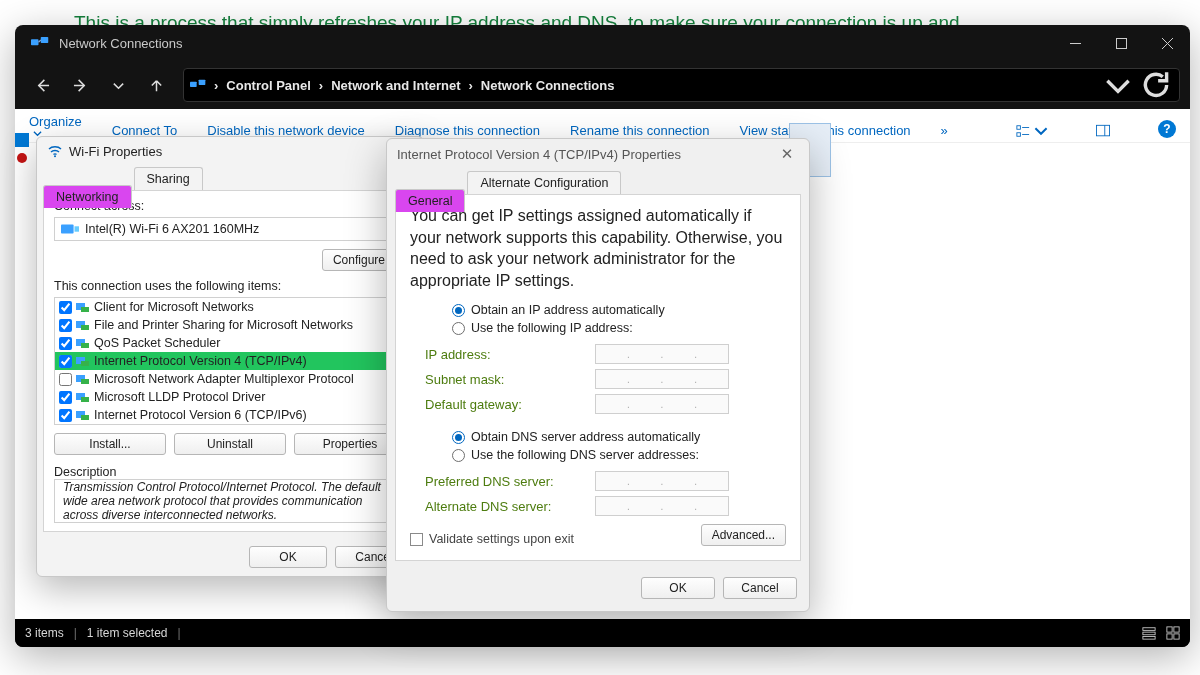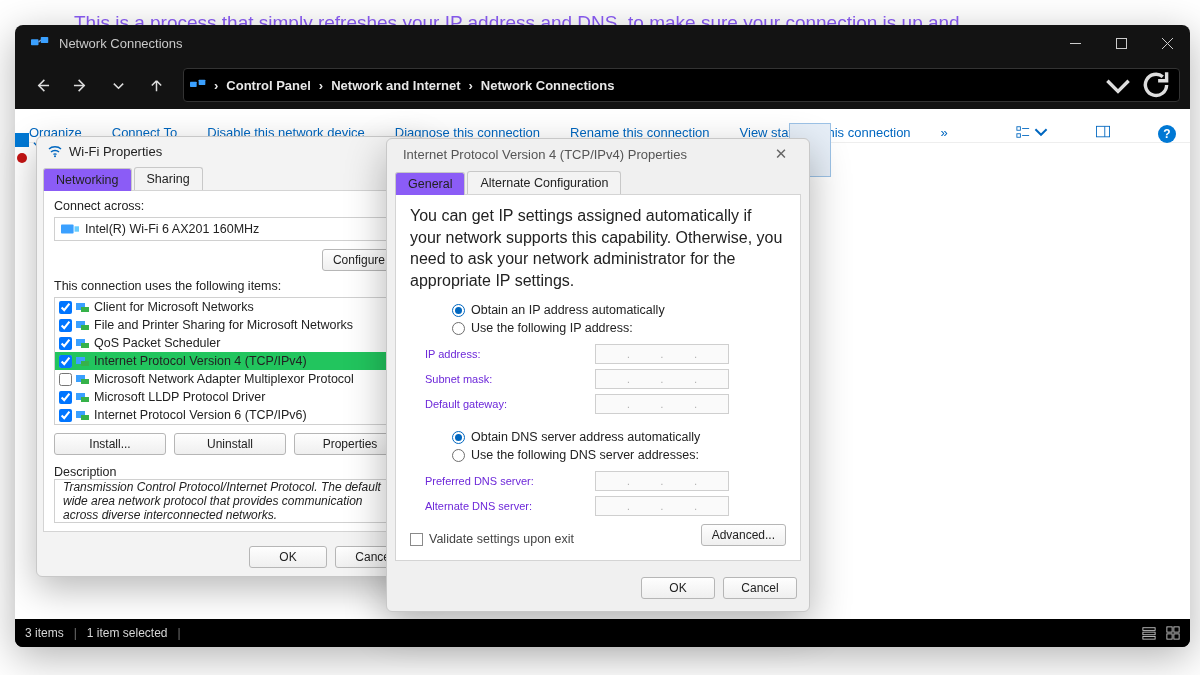--- a/index.html
+++ b/index.html
@@ -1,38 +1,38 @@
 <!DOCTYPE html>
 <html><head>
 <meta charset="utf-8">
 <style>
   * { box-sizing: border-box; font-family: "Segoe UI", Arial, sans-serif; }
   body { margin:0; width:1200px; height:675px; background:#fff; position:relative; overflow:hidden; color:#222; }
-  .bg-text { position:absolute; top:12px; left:74px; font-size:19px; color:#8b5cf6; }
+  .bg-text { position:absolute; top:12px; left:74px; font-size:19px; color:#15803d; }
 
   
   .win { position:absolute; top:25px; left:15px; width:1175px; height:622px; background:#131313; border-radius:8px; box-shadow:0 10px 40px rgba(0,0,0,.3); overflow:hidden; }
   .titlebar { height:36px; display:flex; align-items:center; color:#c9c9c9; }
   .titlebar .nwicon { width:18px; height:12px; margin:0 10px 0 16px; }
   .titlebar .title { font-size:13px; flex:1; }
   .winbtn { width:46px; height:36px; display:flex; align-items:center; justify-content:center; color:#ccc; }
   .winbtn svg { width:11px; height:11px; }
 
   .navbar { height:48px; display:flex; align-items:center; padding:0 10px; gap:4px; background:#131313; }
   .navbtn { width:34px; height:34px; display:flex; align-items:center; justify-content:center; color:#ddd; border-radius:4px; }
   .navbtn svg { width:15px; height:15px; }
   .addrbar { margin-left:6px; flex:1; height:34px; background:#000; border:1px solid #333; border-radius:4px; display:flex; align-items:center; padding:0 6px; color:#e8e8e8; font-size:13px; font-weight:600; gap:4px; }
   .addrbar .sep { padding:0 4px; font-weight:700; }
   .addrR { width:34px; height:30px; display:flex; align-items:center; justify-content:center; color:#ddd; }
   .searchbar { width:340px; height:34px; background:#000; border:1px solid #333; border-radius:4px; display:flex; align-items:center; padding:0 10px; color:#9a9a9a; font-size:13px; margin-left:8px; }
   .searchbar span { flex:1; }
   .searchbar svg { width:14px; height:14px; color:#ccc; }
 
   .content { background:#fff; height:calc(100% - 36px - 48px - 28px); position:relative; }
-  .cmdbar { height:34px; display:flex; align-items:flex-start; padding:16px 14px; gap:30px; color:#0067c0; font-size:13px; border-bottom:1px solid #eee; }
+  .cmdbar { height:34px; display:flex; align-items:flex-end; padding:4px 14px; gap:30px; color:#0067c0; font-size:13px; border-bottom:1px solid #eee; }
   .cmd-caret svg{ width:9px; height:9px; margin-left:4px; vertical-align:middle; }
   .cmdbar .spacer { flex:1; }
   .iconbtn { display:flex; align-items:center; color:#0067c0; }
   .iconbtn svg { width:14px;height:14px; }
   .help { width:18px;height:18px;border-radius:50%;background:#0078d4;color:#fff;display:flex;align-items:center;justify-content:center;font-size:12px;font-weight:700; }
 
   .statusbar { position:absolute; bottom:0; left:0; right:0; height:28px; background:#000; color:#d6d6d6; font-size:12px; display:flex; align-items:center; padding:0 10px; gap:10px; }
   .statusbar .pipe { opacity:.5; }
   .statusR svg { width:14px;height:14px; color:#ccc; }
 
@@ -41,50 +41,50 @@
   .fragL .a { width:14px;height:14px;background:#0078d4;margin-bottom:6px;}
   .fragL .b { width:10px;height:10px;background:#c41414;border-radius:50%; margin-left:2px;}
   .fragR { position:absolute; top:14px; left:774px; width:42px; height:54px; background:#e6eef7; border:1px solid #9cc2e6; }
 
   
   .dlg1 { position:absolute; top:136px; left:36px; width:388px; background:#f3f3f3; border:1px solid #c8c8c8; border-radius:6px; box-shadow:0 12px 36px rgba(0,0,0,.28); font-size:12.5px; color:#222; }
   .dlg1 .dh { height:28px; display:flex; align-items:center; padding:0 10px; font-size:13px; }
   .dlg1 .dh svg { width:16px;height:16px;margin-right:6px;color:#0067c0; }
   .tabs { display:flex; padding:2px 6px 0 6px; gap:2px; }
   .tab { padding:4px 12px; font-size:12.5px; border:1px solid #c8c8c8; border-bottom:none; background:#f3f3f3; border-radius:3px 3px 0 0; }
-  .tab.active { background:#8b5cf6; position:relative; top:1px; }
+  .tab.active { background:#d946ef; position:relative; top:18px; }
   .dbody { background:#fff; margin:0 6px 6px 6px; border:1px solid #d4d4d4; padding:8px 10px; }
   .adapter { display:flex; align-items:flex-start; border:1px solid #d0d0d0; padding:4px 6px; margin:4px 0 8px 0; background:#fff; }
   .adapter svg{ width:18px;height:14px;margin-right:6px;color:#0067c0;}
   .btnrow { display:flex; justify-content:flex-end; }
   .wbtn { min-width:78px; height:22px; border:1px solid #b6b6b6; background:linear-gradient(#fefefe,#efefef); border-radius:3px; font-size:12px; display:flex;align-items:center;justify-content:center; padding:0 10px;}
   .list { border:1px solid #d0d0d0; height:128px; overflow:hidden; margin:4px 0 8px 0; background:#fff; }
   .li { display:flex; align-items:center; height:18px; padding:0 4px; gap:4px; }
   .li input { margin:0; }
   .li.sel { background:#22c55e; }
   .micon { width:14px;height:12px; display:flex; }
   .three { display:flex; gap:8px; justify-content:center; margin-bottom:10px;}
   .three .wbtn { flex:1; min-width:0; }
   .descbox { border:1px solid #d0d0d0; padding:0 8px; font-size:12px; color:#222;font-style:italic; }
   .dlg1 .footer { display:flex; justify-content:flex-end; gap:8px; padding:8px 10px; }
 
   
   .dlg2 { position:absolute; top:138px; left:386px; width:424px; background:#f0f0f0; border:1px solid #c8c8c8; border-radius:6px; box-shadow:0 14px 40px rgba(0,0,0,.3); font-size:12.5px; color:#222; }
-  .dlg2 .dh2 { height:30px; display:flex; align-items:center; padding:0 16px; color:#555; font-size:13px; }
+  .dlg2 .dh2 { height:30px; display:flex; align-items:center; padding:0 10px; color:#555; font-size:13px; }
   .dlg2 .dh2 .x { margin-left:auto; width:24px; text-align:center; color:#666; font-size:15px; }
   .dlg2 .tabs { padding:2px 8px 0 8px; }
   .d2body { background:#fff; margin:0 8px 8px 8px; border:1px solid #d4d4d4; padding:10px 14px 14px 14px; }
   .note { font-size:16px; color:#222; line-height:1.35; margin-bottom:12px; }
   .radio-row { display:flex; align-items:center; gap:6px; margin:4px 0 3px 0;padding-left:42px; }
   .radio-out { width:13px;height:13px;border:1px solid #6e6e6e;border-radius:50%;display:flex;align-items:center;justify-content:center;}
   .radio-on .radio-out{ border-color:#0067c0;}
   .radio-on .radio-dot{ width:7px;height:7px;background:#0067c0;border-radius:50%;}
   .fgroup { border:1px solid transparent; margin:2px 0 10px 0; }
   .frow { display:flex; align-items:center; margin:5px 0 5px 14px; }
-  .frow .lab { width:170px; color:#6d28d9; font-size:11px; }
+  .frow .lab { width:170px; color:#4d7c0f; font-size:13px; }
   .ipbox { width:134px; height:20px; border:1px solid #cfcfcf; background:#fafafa; display:flex; align-items:center; justify-content:space-evenly; color:#aaa; font-size:10px; }
   .chkrow { display:flex; align-items:center; gap:6px; margin-top:10px; color:#444;}
   .chkbox { width:13px;height:13px;border:1px solid #8a8a8a;background:#fff;}
   .d2body .advrow{ display:flex; justify-content:flex-end; margin-top:-22px;}
   .dlg2 .footer { display:flex; justify-content:flex-end; gap:8px; padding:8px 12px 12px 0; }
 
   svg { display:block; }
 </style>
 </head>
 <body>

